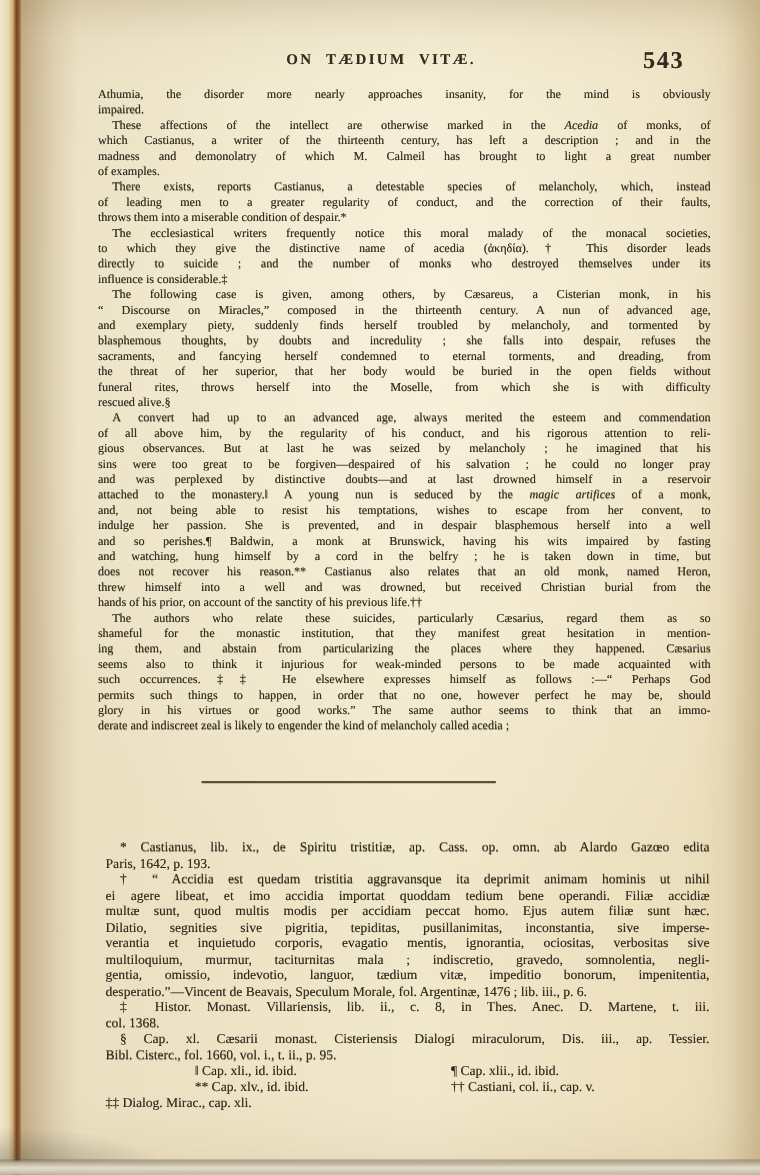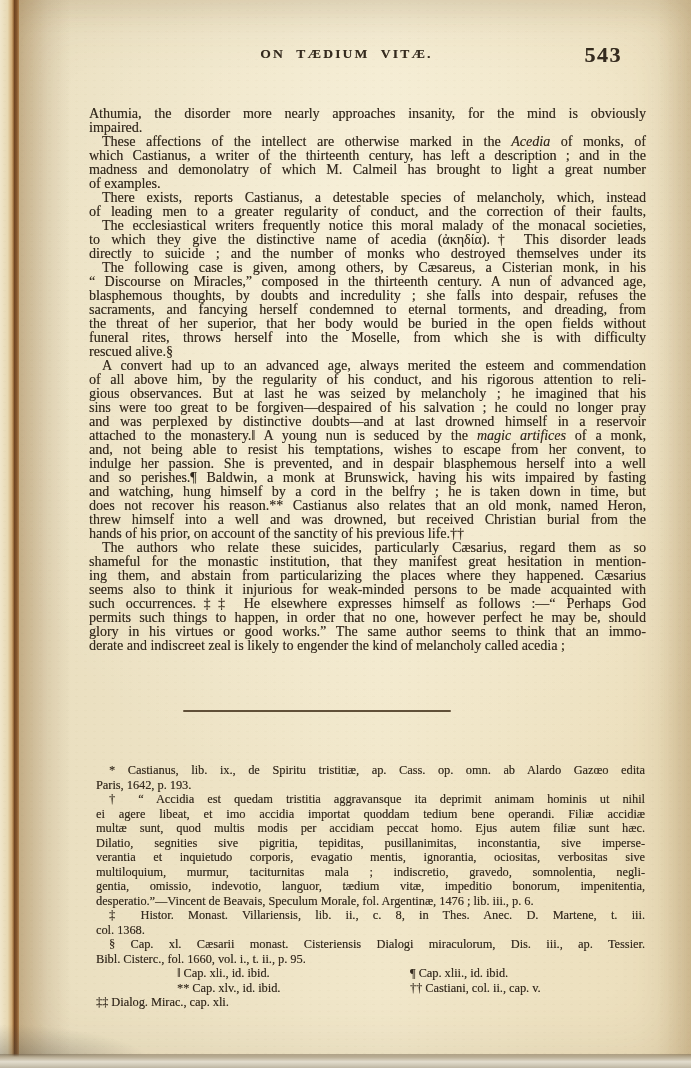--- a/index.html
+++ b/index.html
@@ -31,22 +31,22 @@
     background-size:9px 7px;}
   
   .header{position:absolute;left:89px;top:46px;width:557px;height:20px;z-index:2;}
   .title{position:absolute;left:0;right:0;text-align:center;transform:translateX(-21px);
     font-size:13.5px;font-weight:700;letter-spacing:2.2px;word-spacing:6px;
     text-shadow:0.2px 0.2px 0.4px rgba(52,42,30,0.45);}
   .pagenum{position:absolute;right:24px;top:-4px;font-size:22px;font-weight:700;letter-spacing:1.5px;
     text-shadow:0.2px 0.2px 0.4px rgba(52,42,30,0.45);}
   
   .bodytext{position:absolute;left:89px;top:79px;width:557px;z-index:2;
-    font-size:14px;line-height:14px;
-    text-shadow:0.2px 0.2px 0.35px rgba(52,42,30,0.55);margin-top:28px;}
+    font-size:11px;line-height:14px;
+    text-shadow:0.2px 0.2px 0.35px rgba(52,42,30,0.55);}
   .bline{text-align:justify;text-align-last:justify;}
   .jlast{text-align-last:left;}
   .ind{text-indent:13px;}
   em{font-style:italic;}
   
   .rule{position:absolute;left:183px;top:710px;width:268px;height:2px;z-index:2;
     background:#46351f;opacity:.85;border-radius:1px;}
   .footnotes{position:absolute;left:96px;top:729px;width:549px;z-index:2;
     font-size:12.3px;line-height:14.5px;
     text-shadow:0.2px 0.2px 0.3px rgba(52,42,30,0.5);margin-top:34px;}
@@ -78,29 +78,32 @@
       </div>
       <div>
         <div class="bline ind">These affections of the intellect are otherwise marked in the <em>Acedia</em> of monks, of</div>
         <div class="bline">which Castianus, a writer of the thirteenth century, has left a description ; and in the</div>
         <div class="bline">madness and demonolatry of which M. Calmeil has brought to light a great number</div>
         <div class="bline jlast">of examples.</div>
       </div>
       <div>
         <div class="bline ind">There exists, reports Castianus, a detestable species of melancholy, which, instead</div>
         <div class="bline">of leading men to a greater regularity of conduct, and the correction of their faults,</div>
+        <div class="bline jlast">throws them into a miserable condition of despair.*</div>
       </div>
       <div>
         <div class="bline ind">The ecclesiastical writers frequently notice this moral malady of the monacal societies,</div>
         <div class="bline">to which they give the distinctive name of acedia (ἀκηδία).†  This disorder leads</div>
         <div class="bline">directly to suicide ; and the number of monks who destroyed themselves under its</div>
+        <div class="bline jlast">influence is considerable.‡</div>
       </div>
       <div>
         <div class="bline ind">The following case is given, among others, by Cæsareus, a Cisterian monk, in his</div>
         <div class="bline">“ Discourse on Miracles,” composed in the thirteenth century.  A nun of advanced age,</div>
+        <div class="bline">and exemplary piety, suddenly finds herself troubled by melancholy, and tormented by</div>
         <div class="bline">blasphemous thoughts, by doubts and incredulity ; she falls into despair, refuses the</div>
         <div class="bline">sacraments, and fancying herself condemned to eternal torments, and dreading, from</div>
         <div class="bline">the threat of her superior, that her body would be buried in the open fields without</div>
         <div class="bline">funeral rites, throws herself into the Moselle, from which she is with difficulty</div>
         <div class="bline jlast">rescued alive.§</div>
       </div>
       <div>
         <div class="bline ind">A convert had up to an advanced age, always merited the esteem and commendation</div>
         <div class="bline">of all above him, by the regularity of his conduct, and his rigorous attention to reli-</div>
         <div class="bline">gious observances.  But at last he was seized by melancholy ; he imagined that his</div>

